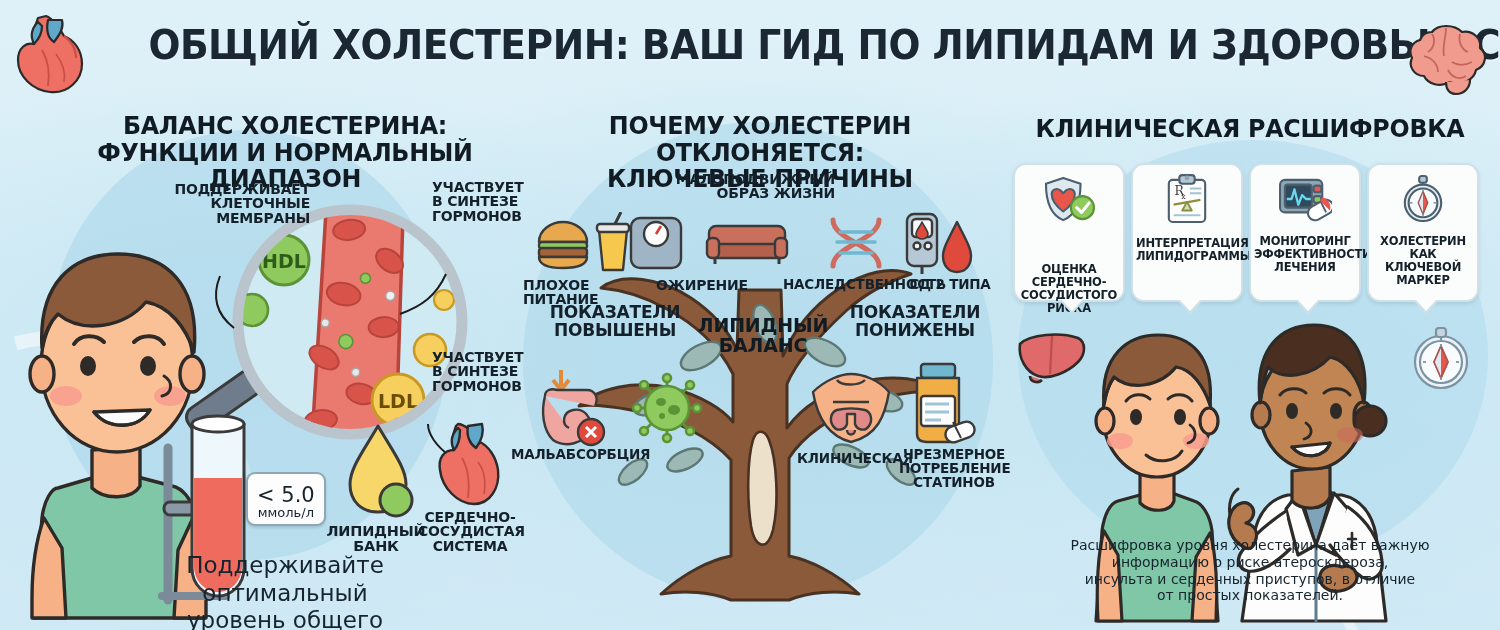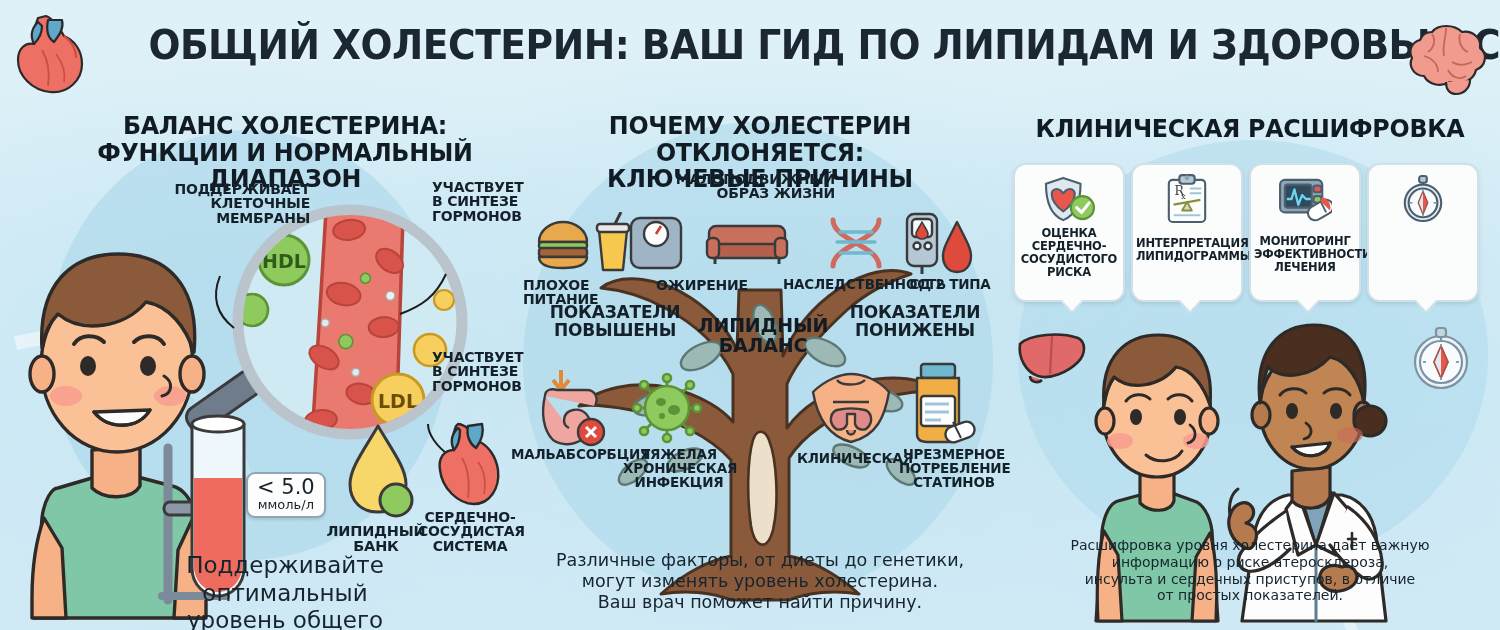--- a/index.html
+++ b/index.html
@@ -47,21 +47,21 @@
   .caption{position:absolute;text-align:center;color:#16242e;
     font-family:"DejaVu Sans", sans-serif;font-weight:400;line-height:1.2;}
 
   
   #panel-left{position:absolute;left:0;top:100px;width:510px;height:530px;}
   .blob{position:absolute;border-radius:50%;background:rgba(168,214,234,.55);}
 
   .boy{position:absolute;}
   .tube-box{position:absolute;}
   .pill-value{position:absolute;background:#fdfdfd;border:2px solid #8fa6b4;border-radius:9px;
-     padding:3px 9px 4px;text-align:center;box-shadow:0 2px 3px rgba(0,0,0,.12);}
+     padding:11px 9px 4px;text-align:center;box-shadow:0 2px 3px rgba(0,0,0,.12);}
   .pill-value .v1{font-size:21px;font-weight:400;color:#17232c;font-family:"DejaVu Sans", sans-serif;line-height:1;}
   .pill-value .v2{font-size:13px;font-weight:400;color:#17232c;font-family:"DejaVu Sans", sans-serif;line-height:1.1;}
 
   
   #panel-mid{position:absolute;left:505px;top:100px;width:505px;height:530px;}
 
   
   #panel-right{position:absolute;left:1000px;top:100px;width:500px;height:530px;}
   .card{position:absolute;top:63px;width:108px;height:135px;background:#fbfcfc;
      border:2px solid #cfe0e8;border-radius:13px;box-shadow:0 2px 4px rgba(0,0,0,.10);}
@@ -367,23 +367,20 @@
             <circle cx="59" cy="59" r="4"></circle>
             <circle cx="59" cy="13" r="4"></circle>
             <circle cx="13" cy="59" r="4"></circle>
           </g>
         <circle cx="36" cy="36" r="22" fill="#8fca5e"></circle>
         <ellipse cx="30" cy="30" rx="5" ry="4" fill="#5c9336" stroke="none"></ellipse>
         <ellipse cx="43" cy="38" rx="6" ry="5" fill="#5c9336" stroke="none"></ellipse>
         <circle cx="31" cy="44" r="3" fill="#5c9336" stroke="none"></circle>
       </g>
     </svg>
-    <div class="lbl" style="left:118px;top:348px;width:112px;font-size:13.5px;text-align:center;white-space:pre-line;">ТЯЖЕЛАЯ
-ХРОНИЧЕСКАЯ
-ИНФЕКЦИЯ</div>
 
     <svg style="position:absolute;left:302px;top:270px;width:86px;height:78px;" viewBox="0 0 86 78">
       <g stroke="#3a3a3a" stroke-width="2.4" stroke-linejoin="round">
         <path d="M6 22 C18 10 34 4 44 4 C56 4 72 10 82 22 C78 46 70 66 44 72 C20 66 10 46 6 22 Z" fill="#f7b186"></path>
         <path d="M30 10 C34 16 52 16 58 10" fill="none"></path>
         <path d="M26 32 L62 32" fill="none"></path>
         <path d="M30 40 C24 42 22 50 26 56 C30 62 38 60 40 54 L40 44 L48 44 L48 54 C50 60 58 62 62 56 C66 50 64 42 58 40 C50 38 38 38 30 40 Z" fill="#e08a8a"></path>
         <path d="M40 60 C40 66 48 66 48 60" fill="#e08a8a"></path>
       </g>
     </svg>
@@ -396,44 +393,41 @@
         <rect x="16" y="34" width="34" height="30" rx="3" fill="#fdfdfd"></rect>
         <path d="M20 42 L44 42 M20 50 L44 50 M20 58 L36 58" stroke="#9fc3d8" stroke-width="3"></path>
         <rect x="40" y="62" width="30" height="16" rx="8" fill="#ffffff" transform="rotate(-20 55 70)"></rect>
         <path d="M48 60 L56 76" stroke-width="2"></path>
       </g>
     </svg>
     <div class="lbl" style="left:394px;top:348px;width:110px;font-size:13.5px;text-align:center;white-space:pre-line;">ЧРЕЗМЕРНОЕ
 ПОТРЕБЛЕНИЕ
 СТАТИНОВ</div>
 
-    <div class="caption" style="left:20px;top:450px;width:470px;font-size:17.5px;white-space:pre-line;">Различные факторы, от диеты до генетики,
-могут изменять уровень холестерина.
-Ваш врач поможет найти причину.</div>
   </div>
 
   <div id="panel-right">
     <div class="blob" style="left:18px;top:40px;width:470px;height:430px;background:rgba(168,214,234,.45);"></div>
 
     <div class="panel-head" id="head-right" style="position:absolute;left:0px;top:16px;width:500px;">
       <div>КЛИНИЧЕСКАЯ РАСШИФРОВКА</div>
     </div>
 
     <div class="card" style="left:13px;">
       <div class="cico">
         <svg viewBox="0 0 56 50" width="54" height="48">
           <g stroke="#4c5f6e" stroke-width="2.2" stroke-linejoin="round">
             <path d="M22 3 L40 9 C40 30 34 42 22 47 C10 42 4 30 4 9 Z" fill="#dde8ef"></path>
             <path d="M22 38 C14 32 10 26 10 20 C10 15 15 13 19 16 L22 19 L25 16 C29 13 34 15 34 20 C34 26 30 32 22 38 Z" fill="#e8564c"></path>
             <circle cx="42" cy="34" r="12" fill="#8fca5e" stroke="#5c9336"></circle>
             <path d="M36 34 L41 39 L49 29" fill="none" stroke="#fff" stroke-width="3.2" stroke-linecap="round"></path>
           </g>
         </svg>
       </div>
-      <div class="ctext" style="white-space:pre-line;">ОЦЕНКА
+      <div class="ctext" style="white-space:pre-line;margin-top:36px;">ОЦЕНКА
 СЕРДЕЧНО-
 СОСУДИСТОГО
 РИСКА</div>
       <div class="tail-b"></div>
       <div class="tail"></div>
     </div>
 
     <div class="card" style="left:131px;">
       <div class="cico">
         <svg viewBox="0 0 46 52" width="44" height="50">
@@ -491,20 +485,23 @@
             <path d="M24 18 L29 30 L24 42 L19 30 Z" fill="none" stroke="#a0534a" stroke-width="1.4"></path>
             <g stroke="#7d93a3" stroke-width="1.6">
               <path d="M24 16 L24 19"></path>
                 <path d="M24 41 L24 44"></path>
                 <path d="M10 30 L13 30"></path>
                 <path d="M35 30 L38 30"></path>
             </g>
           </g>
         </svg>
       </div>
+      <div class="ctext" style="white-space:pre-line;top:70px;">ХОЛЕСТЕРИН
+КАК КЛЮЧЕВОЙ
+МАРКЕР</div>
       <div class="tail-b"></div>
       <div class="tail"></div>
     </div>
 
     <svg style="position:absolute;left:16px;top:230px;width:72px;height:56px;" viewBox="0 0 72 56">
       <g stroke="#2d2a28" stroke-width="2.6" stroke-linejoin="round">
         <path d="M4 14 C14 4 44 2 62 8 C70 12 70 24 62 32 C52 42 34 50 22 46 C10 42 2 28 4 14 Z" fill="#e06a6a"></path>
         <path d="M36 6 L34 44" fill="none" stroke="#b84e4e" stroke-width="2.2"></path>
         <path d="M14 46 C14 52 22 54 26 50" fill="#e06a6a"></path>
       </g>

